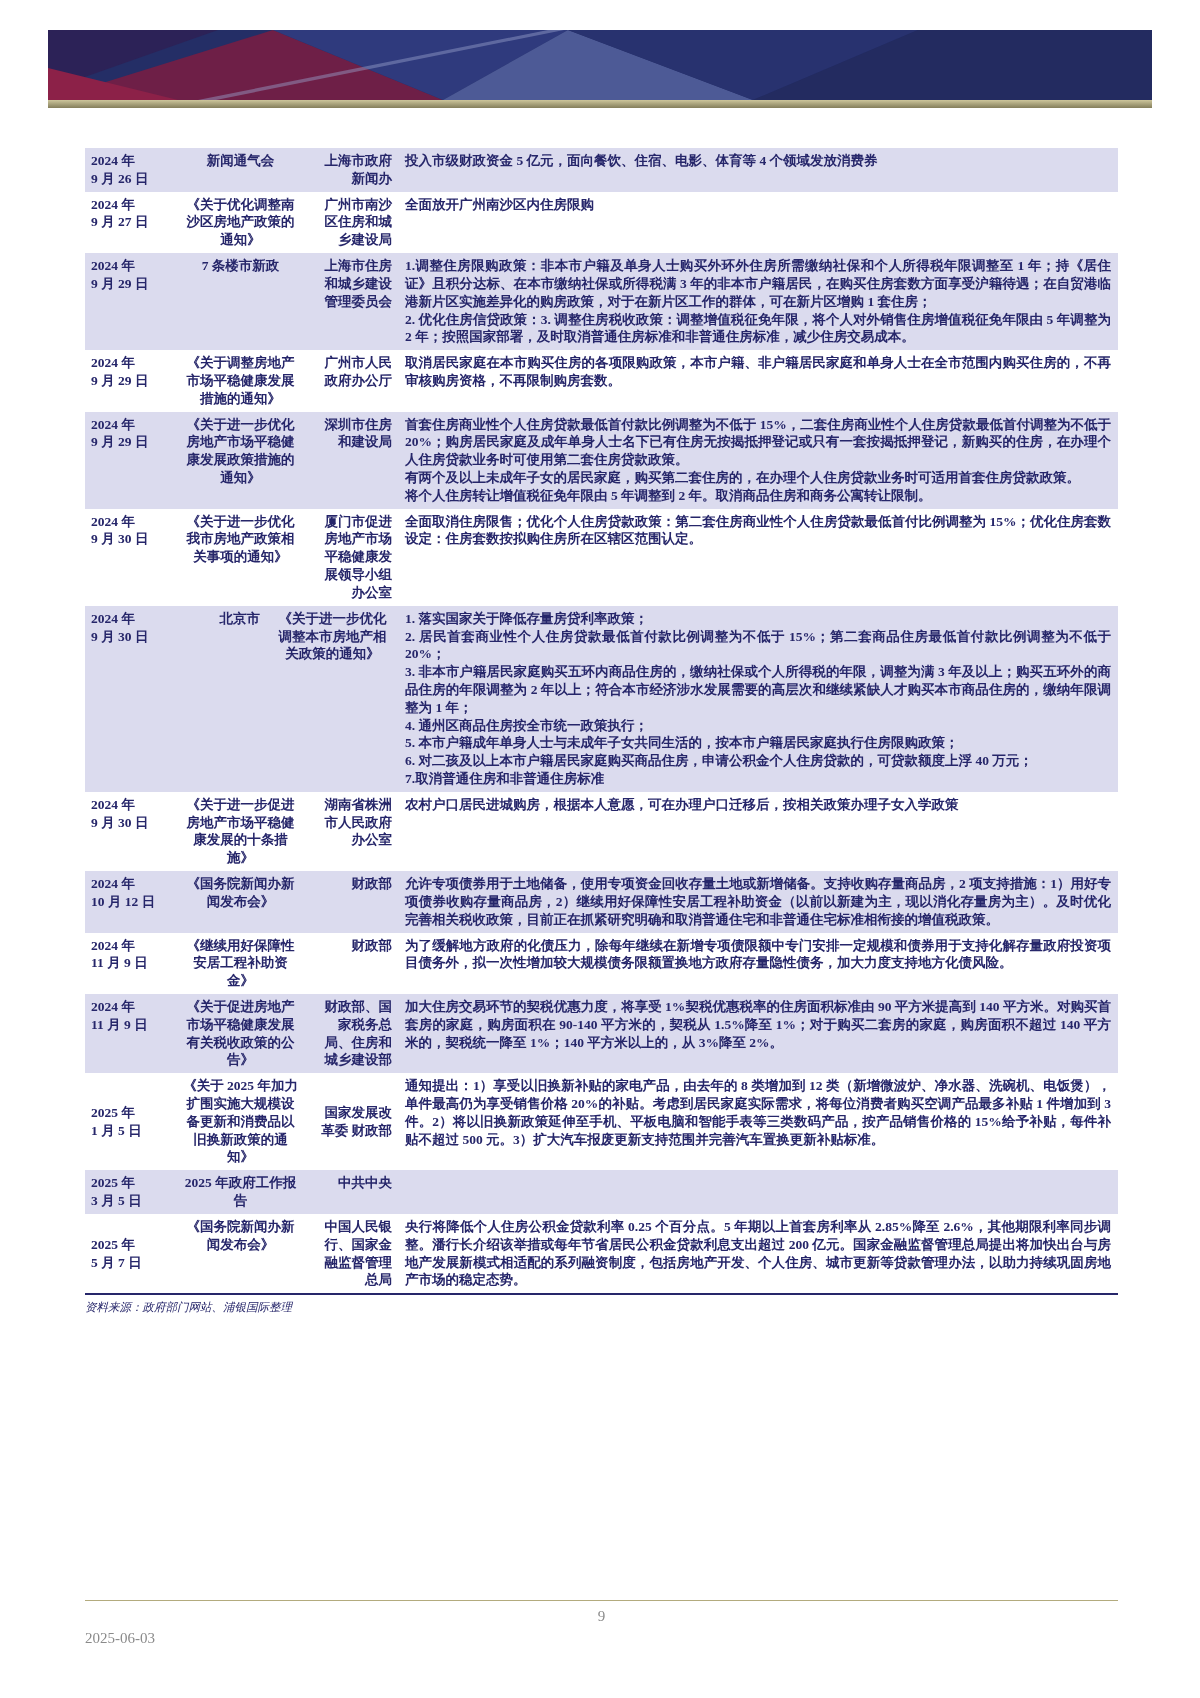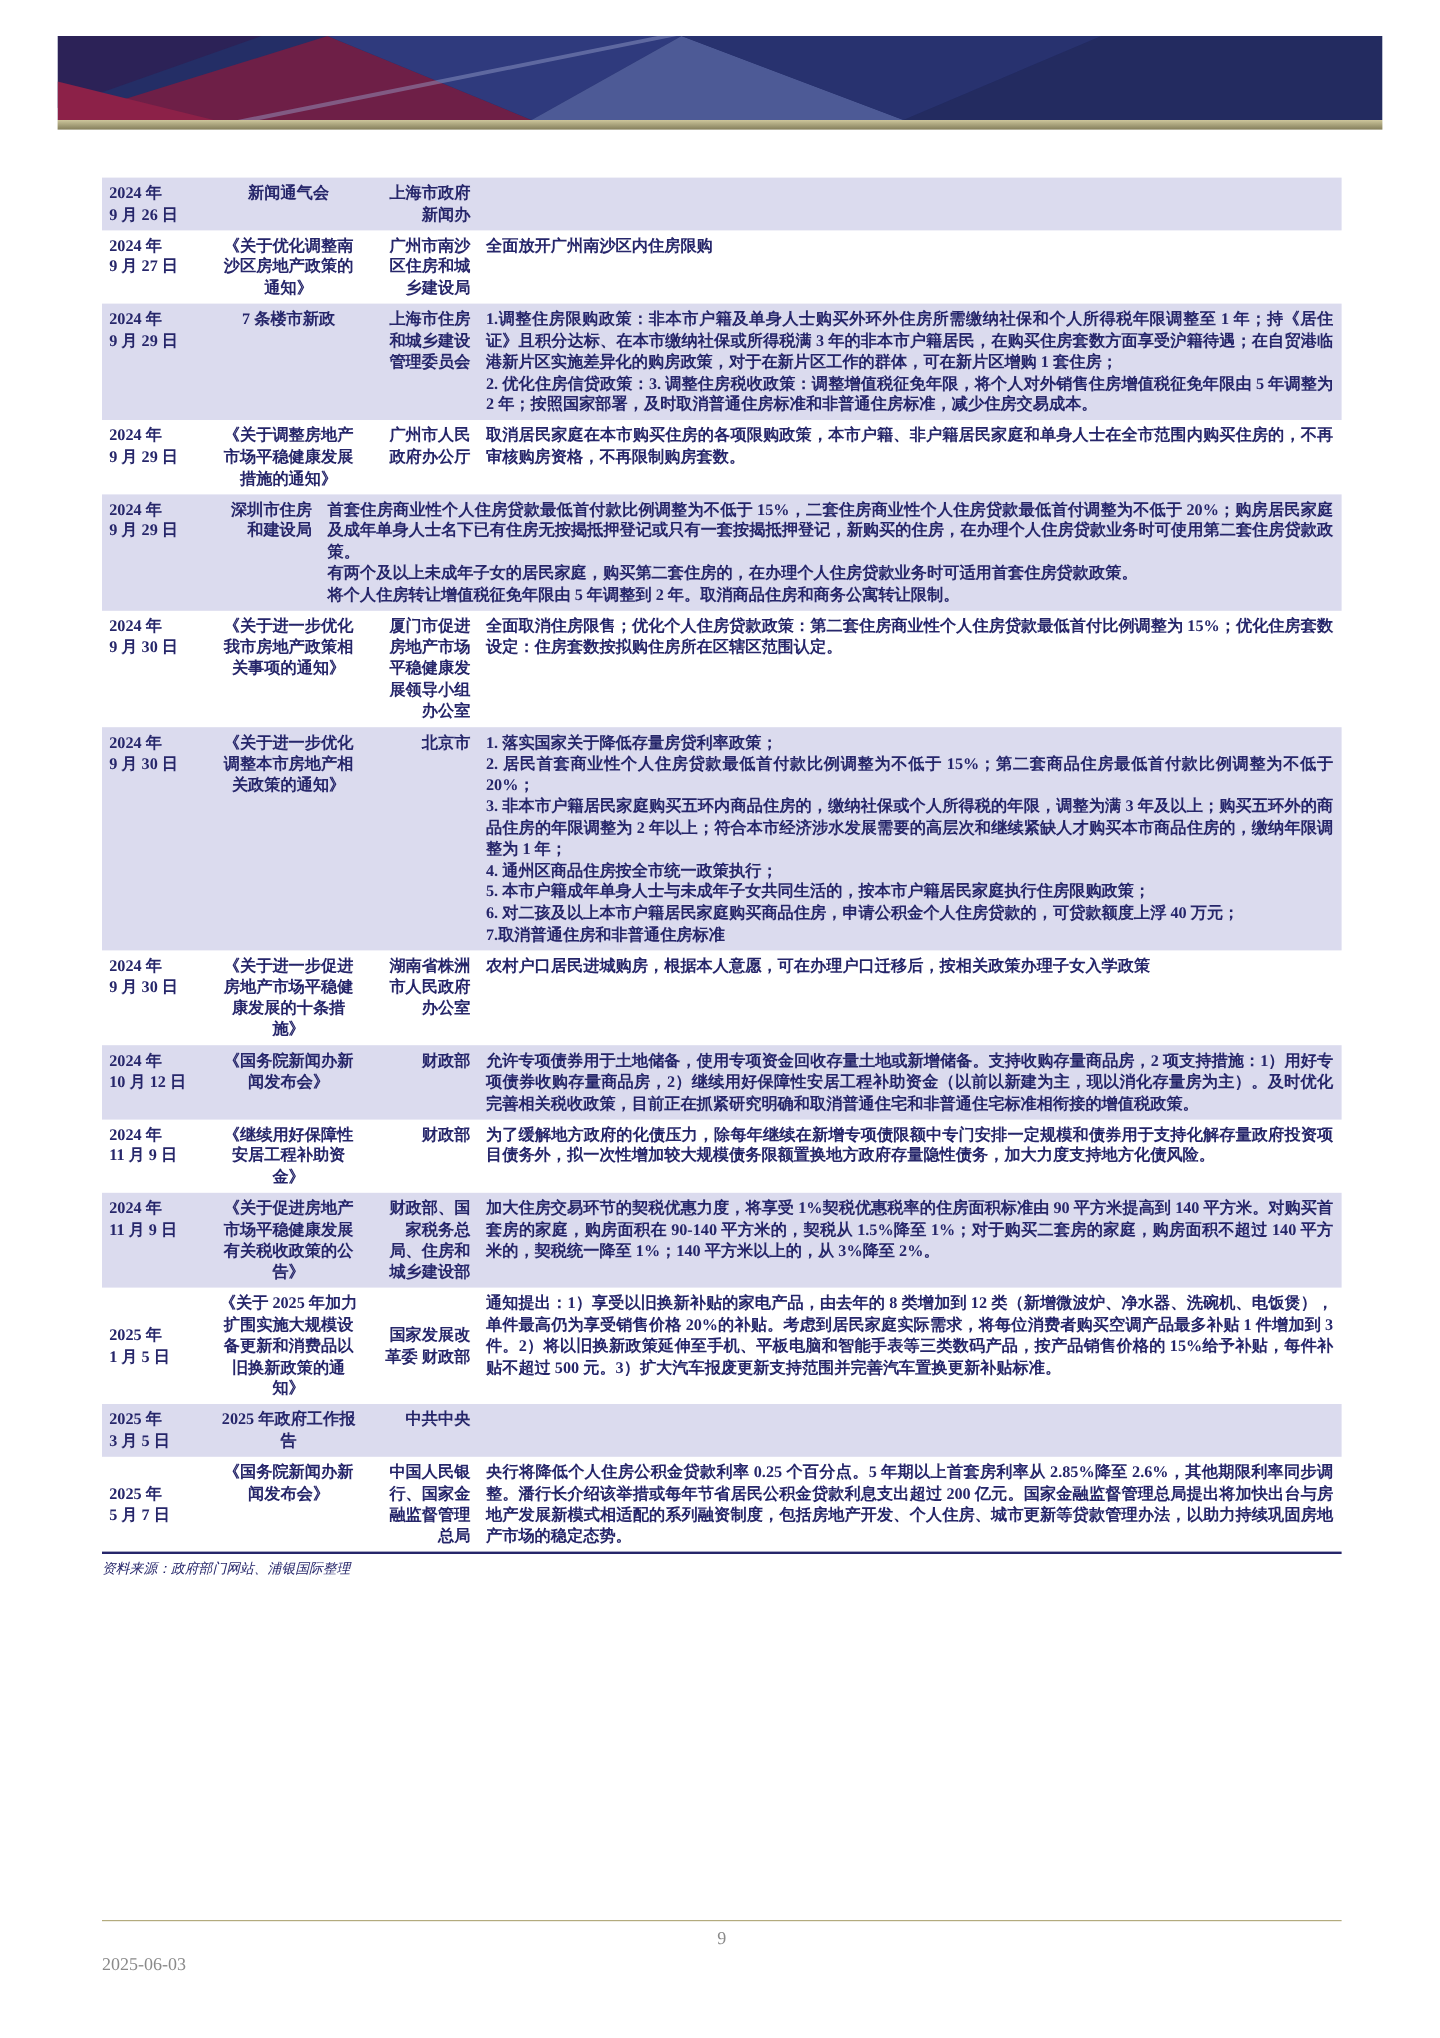--- a/index.html
+++ b/index.html
@@ -74,20 +74,21 @@
 
   <div class="table-wrap">
     <div class="policy-table">
         <div class="t-row alt">
     <div class="c date">
       <div class="date-year">2024 年</div>
       <div class="date-day">9 月 26 日</div>
     </div>
     <div class="c name">新闻通气会</div>
     <div class="c agency">上海市政府新闻办</div>
+    <div class="c content">投入市级财政资金 5 亿元，面向餐饮、住宿、电影、体育等 4 个领域发放消费券</div>
   </div>
         <div class="t-row">
     <div class="c date">
       <div class="date-year">2024 年</div>
       <div class="date-day">9 月 27 日</div>
     </div>
     <div class="c name">《关于优化调整南沙区房地产政策的通知》</div>
     <div class="c agency">广州市南沙区住房和城乡建设局</div>
     <div class="c content">全面放开广州南沙区内住房限购</div>
   </div>
@@ -108,41 +109,42 @@
     </div>
     <div class="c name">《关于调整房地产市场平稳健康发展措施的通知》</div>
     <div class="c agency">广州市人民政府办公厅</div>
     <div class="c content">取消居民家庭在本市购买住房的各项限购政策，本市户籍、非户籍居民家庭和单身人士在全市范围内购买住房的，不再审核购房资格，不再限制购房套数。</div>
   </div>
         <div class="t-row alt">
     <div class="c date">
       <div class="date-year">2024 年</div>
       <div class="date-day">9 月 29 日</div>
     </div>
+    <div class="c name">《关于进一步优化房地产市场平稳健康发展政策措施的通知》</div>
     <div class="c agency">深圳市住房和建设局</div>
     <div class="c content">首套住房商业性个人住房贷款最低首付款比例调整为不低于 15%，二套住房商业性个人住房贷款最低首付调整为不低于 20%；购房居民家庭及成年单身人士名下已有住房无按揭抵押登记或只有一套按揭抵押登记，新购买的住房，在办理个人住房贷款业务时可使用第二套住房贷款政策。
 有两个及以上未成年子女的居民家庭，购买第二套住房的，在办理个人住房贷款业务时可适用首套住房贷款政策。
 将个人住房转让增值税征免年限由 5 年调整到 2 年。取消商品住房和商务公寓转让限制。</div>
   </div>
         <div class="t-row">
     <div class="c date">
       <div class="date-year">2024 年</div>
       <div class="date-day">9 月 30 日</div>
     </div>
     <div class="c name">《关于进一步优化我市房地产政策相关事项的通知》</div>
     <div class="c agency">厦门市促进房地产市场平稳健康发展领导小组办公室</div>
     <div class="c content">全面取消住房限售；优化个人住房贷款政策：第二套住房商业性个人住房贷款最低首付比例调整为 15%；优化住房套数设定：住房套数按拟购住房所在区辖区范围认定。</div>
   </div>
         <div class="t-row alt">
     <div class="c date">
       <div class="date-year">2024 年</div>
       <div class="date-day">9 月 30 日</div>
     </div>
+    <div class="c agency">北京市</div>
     <div class="c name">《关于进一步优化调整本市房地产相关政策的通知》</div>
-    <div class="c agency">北京市</div>
     <div class="c content">1. 落实国家关于降低存量房贷利率政策；
 2. 居民首套商业性个人住房贷款最低首付款比例调整为不低于 15%；第二套商品住房最低首付款比例调整为不低于 20%；
 3. 非本市户籍居民家庭购买五环内商品住房的，缴纳社保或个人所得税的年限，调整为满 3 年及以上；购买五环外的商品住房的年限调整为 2 年以上；符合本市经济涉水发展需要的高层次和继续紧缺人才购买本市商品住房的，缴纳年限调整为 1 年；
 4. 通州区商品住房按全市统一政策执行；
 5. 本市户籍成年单身人士与未成年子女共同生活的，按本市户籍居民家庭执行住房限购政策；
 6. 对二孩及以上本市户籍居民家庭购买商品住房，申请公积金个人住房贷款的，可贷款额度上浮 40 万元；
 7.取消普通住房和非普通住房标准</div>
   </div>
         <div class="t-row">
     <div class="c date">

